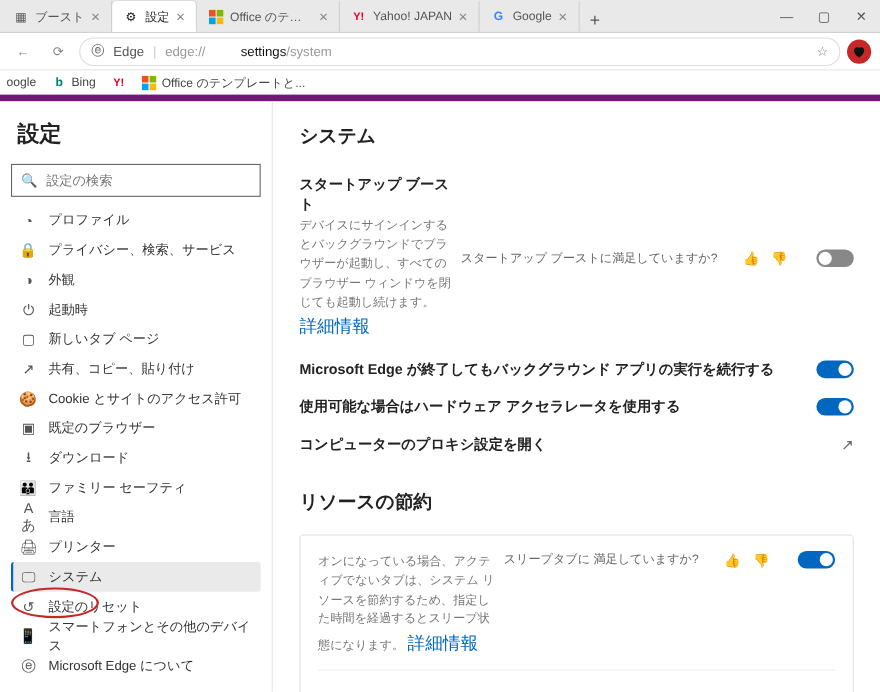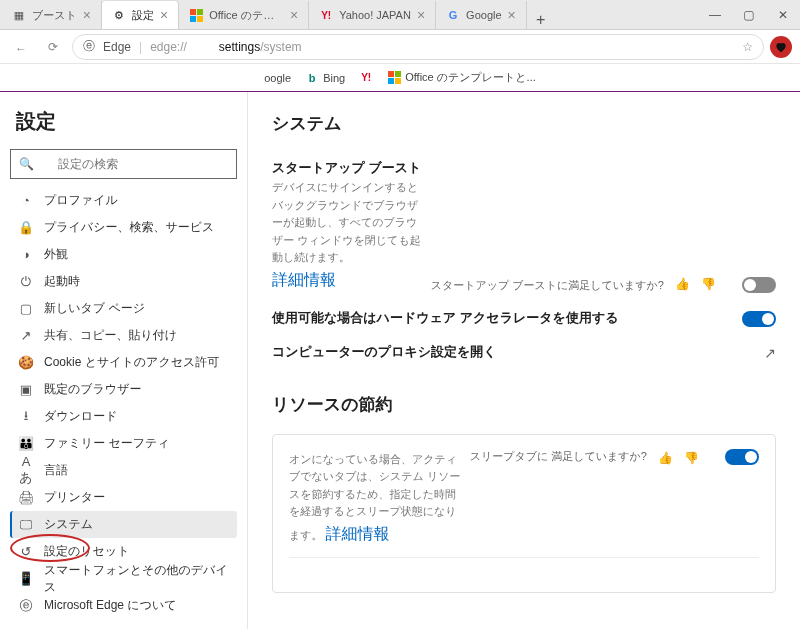--- a/index.html
+++ b/index.html
@@ -86,22 +86,21 @@
   }
   
   .bmbar {
     display:flex;
     align-items:center;
     height:28px;
     gap:14px;
     padding:0 6px;
     font-size:11px;
     color:#444;
-    border-bottom:1px solid #701a75;
-    justify-content:center;
+    border-bottom:6px solid #701a75;
   }
   .bm { display:flex; align-items:center; gap:4px; cursor:default; }
   .bm-ico { width:14px; height:14px; display:flex; align-items:center; justify-content:center; }
   .ms4 { display:grid; grid-template-columns:6px 6px; grid-template-rows:6px 6px; gap:1px; }
   .ms4 div:nth-child(1){background:#f25022;} .ms4 div:nth-child(2){background:#7fba00;}
   .ms4 div:nth-child(3){background:#00a4ef;} .ms4 div:nth-child(4){background:#ffb900;}
   
   .main { display:flex; height:calc(629px - 30px - 34px - 28px); }
   .sidebar {
     width:248px;
@@ -111,45 +110,44 @@
   }
   .sidebar h1 { font-size:20px; margin:0 0 14px 6px; font-weight:600; }
   .search {
     display:flex; align-items:center;
     border:1px solid #666; height:30px; padding:0 8px; gap:6px;
     margin-bottom:8px;
   }
   .search input {
     border:none; outline:none; flex:1; font-size:12px; color:#15803d;
     background:transparent;
-    margin-left:16px;
   }
   .sbitem {
     display:flex; align-items:center; gap:10px;
     height:27px; padding:0 8px; border-radius:3px;
     font-size:12px; color:#333; cursor:default;
   }
   .sbitem.active { background:#eaeaea; border-left:2px solid #0067c0; padding-left:6px; }
   .sbicon { width:16px; text-align:center; color:#555; font-size:13px; }
   .sbcircle {
     position:absolute; width:80px; height:28px;
     border:2px solid #c62828; border-radius:50%/50%;
     left:10px; top:442px; pointer-events:none;
   }
   
   .content { flex:1; overflow:auto; padding:20px 24px; }
   .content h2 { font-size:17px; font-weight:600; margin:0 0 18px 0; }
   .row {
-    display:flex; align-items:flex-end; gap:8px;
+    display:flex; align-items:center; gap:8px;
     padding:6px 0 10px 0;
   }
   .row .left { flex:1; }
   .row .title { font-size:13px; font-weight:600; }
   .row .desc { font-size:11px; color:#777; line-height:1.6; margin-top:2px; max-width:320px; }
-  .row .fb { font-size:11px; color:#666; margin-right:2px; white-space:nowrap; }
+  .row .fb { font-size:11px; color:#666; margin-right:14px; white-space:nowrap; }
   .row .link { color:#0067c0; font-size:16px; }
   .thumb { display:inline-block; width:18px; height:18px; line-height:18px; text-align:center; color:#555; }
   .toggle {
     width:34px; height:16px; border-radius:9px; position:relative;
     background:#888;
   }
   .toggle::after{
     content:""; position:absolute; width:12px; height:12px; border-radius:50%;
     background:#fff; top:2px; left:2px;
   }
@@ -341,20 +339,28 @@
       </div>
       <span class="fb">スタートアップ ブーストに満足していますか?</span>
       <span class="thumb">👍</span>
       <span class="thumb">👎</span>
       <span style="width:8px"></span>
       <div class="toggle-wrap">
           <div class="toggle"></div>
         </div>
     </div>
 
+    <div class="row">
+      <div class="left">
+          <div class="title">Microsoft Edge が終了してもバックグラウンド アプリの実行を続行する</div>
+        </div>
+      <div class="toggle-wrap">
+          <div class="toggle on"></div>
+        </div>
+    </div>
 
     <div class="row">
       <div class="left">
           <div class="title">使用可能な場合はハードウェア アクセラレータを使用する</div>
         </div>
       <div class="toggle-wrap">
           <div class="toggle on"></div>
         </div>
     </div>
 

